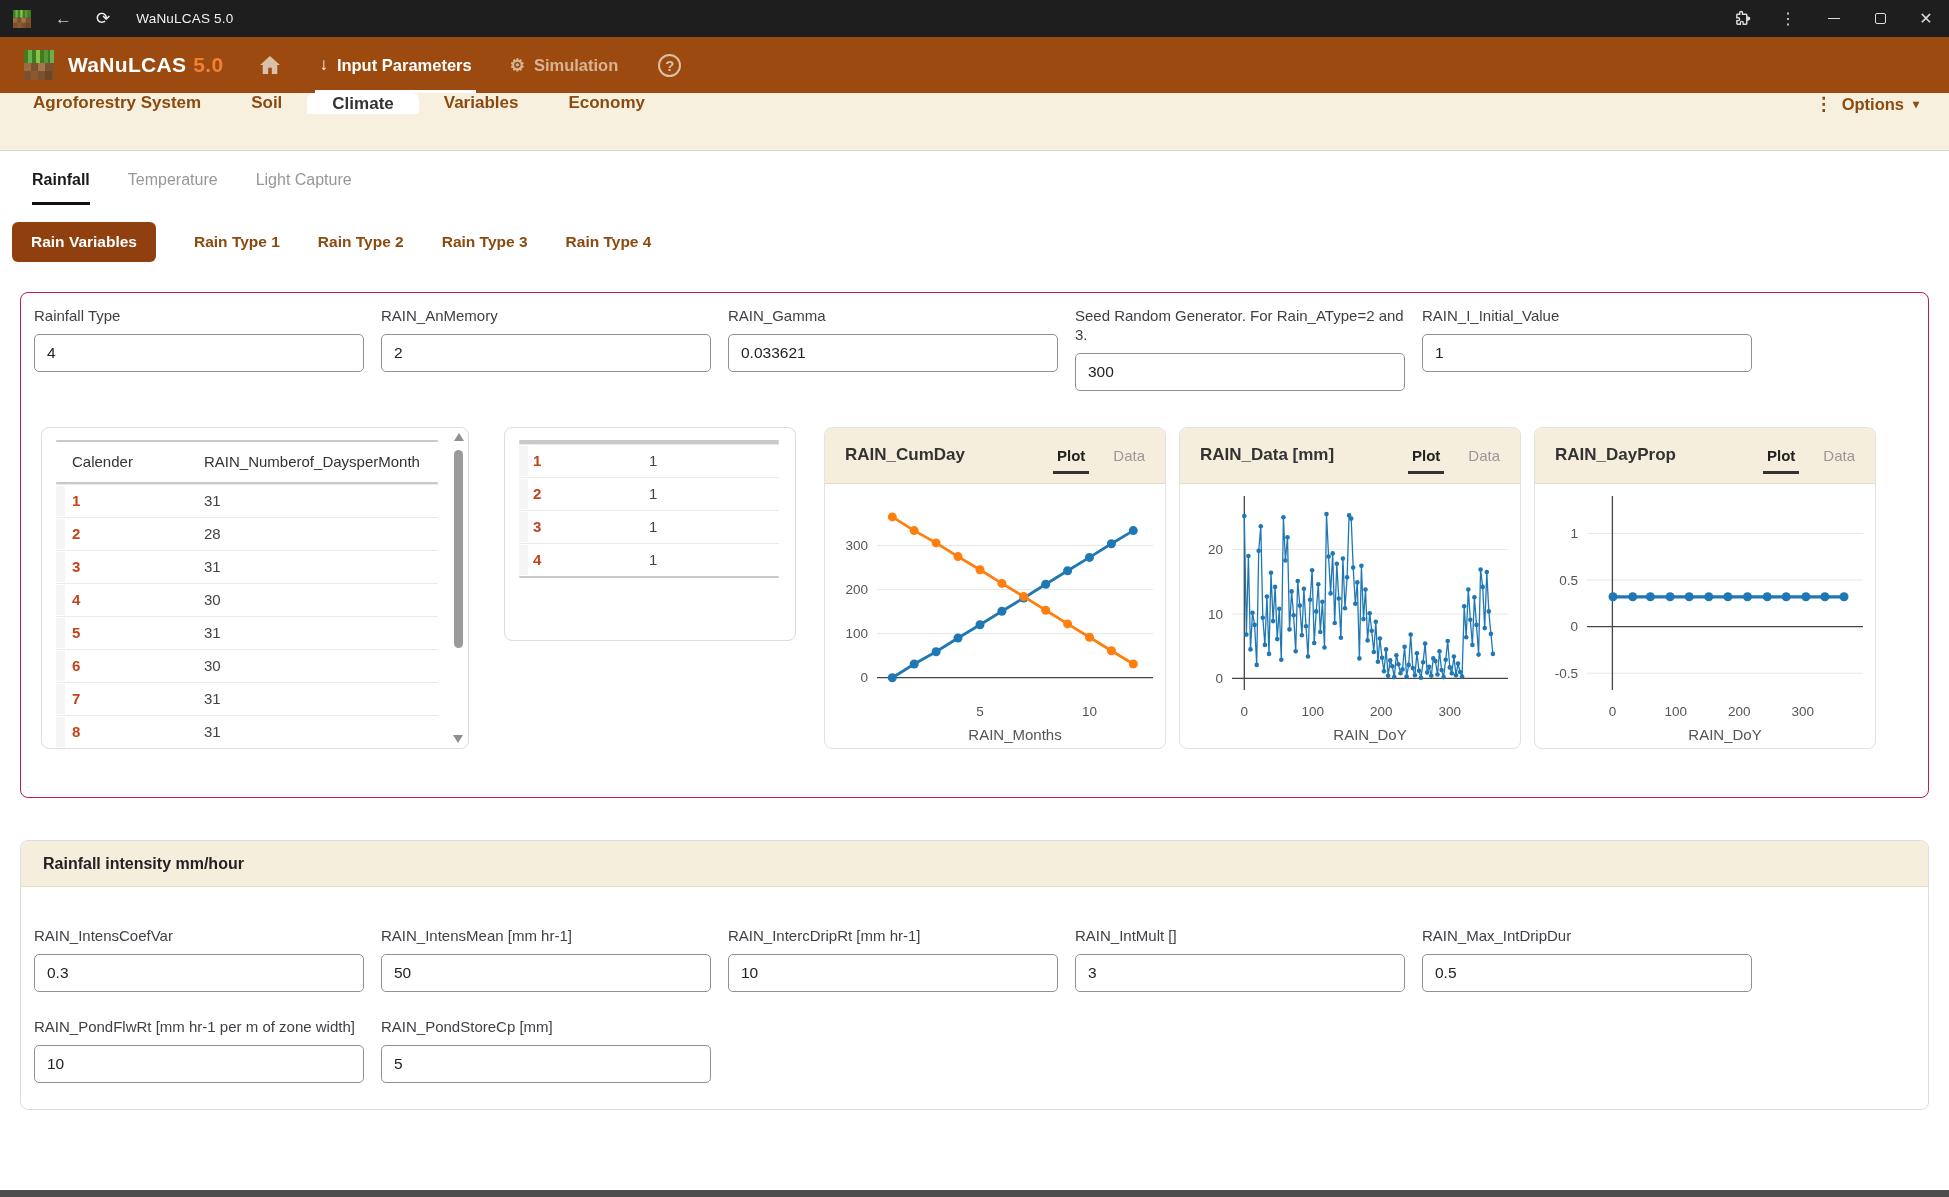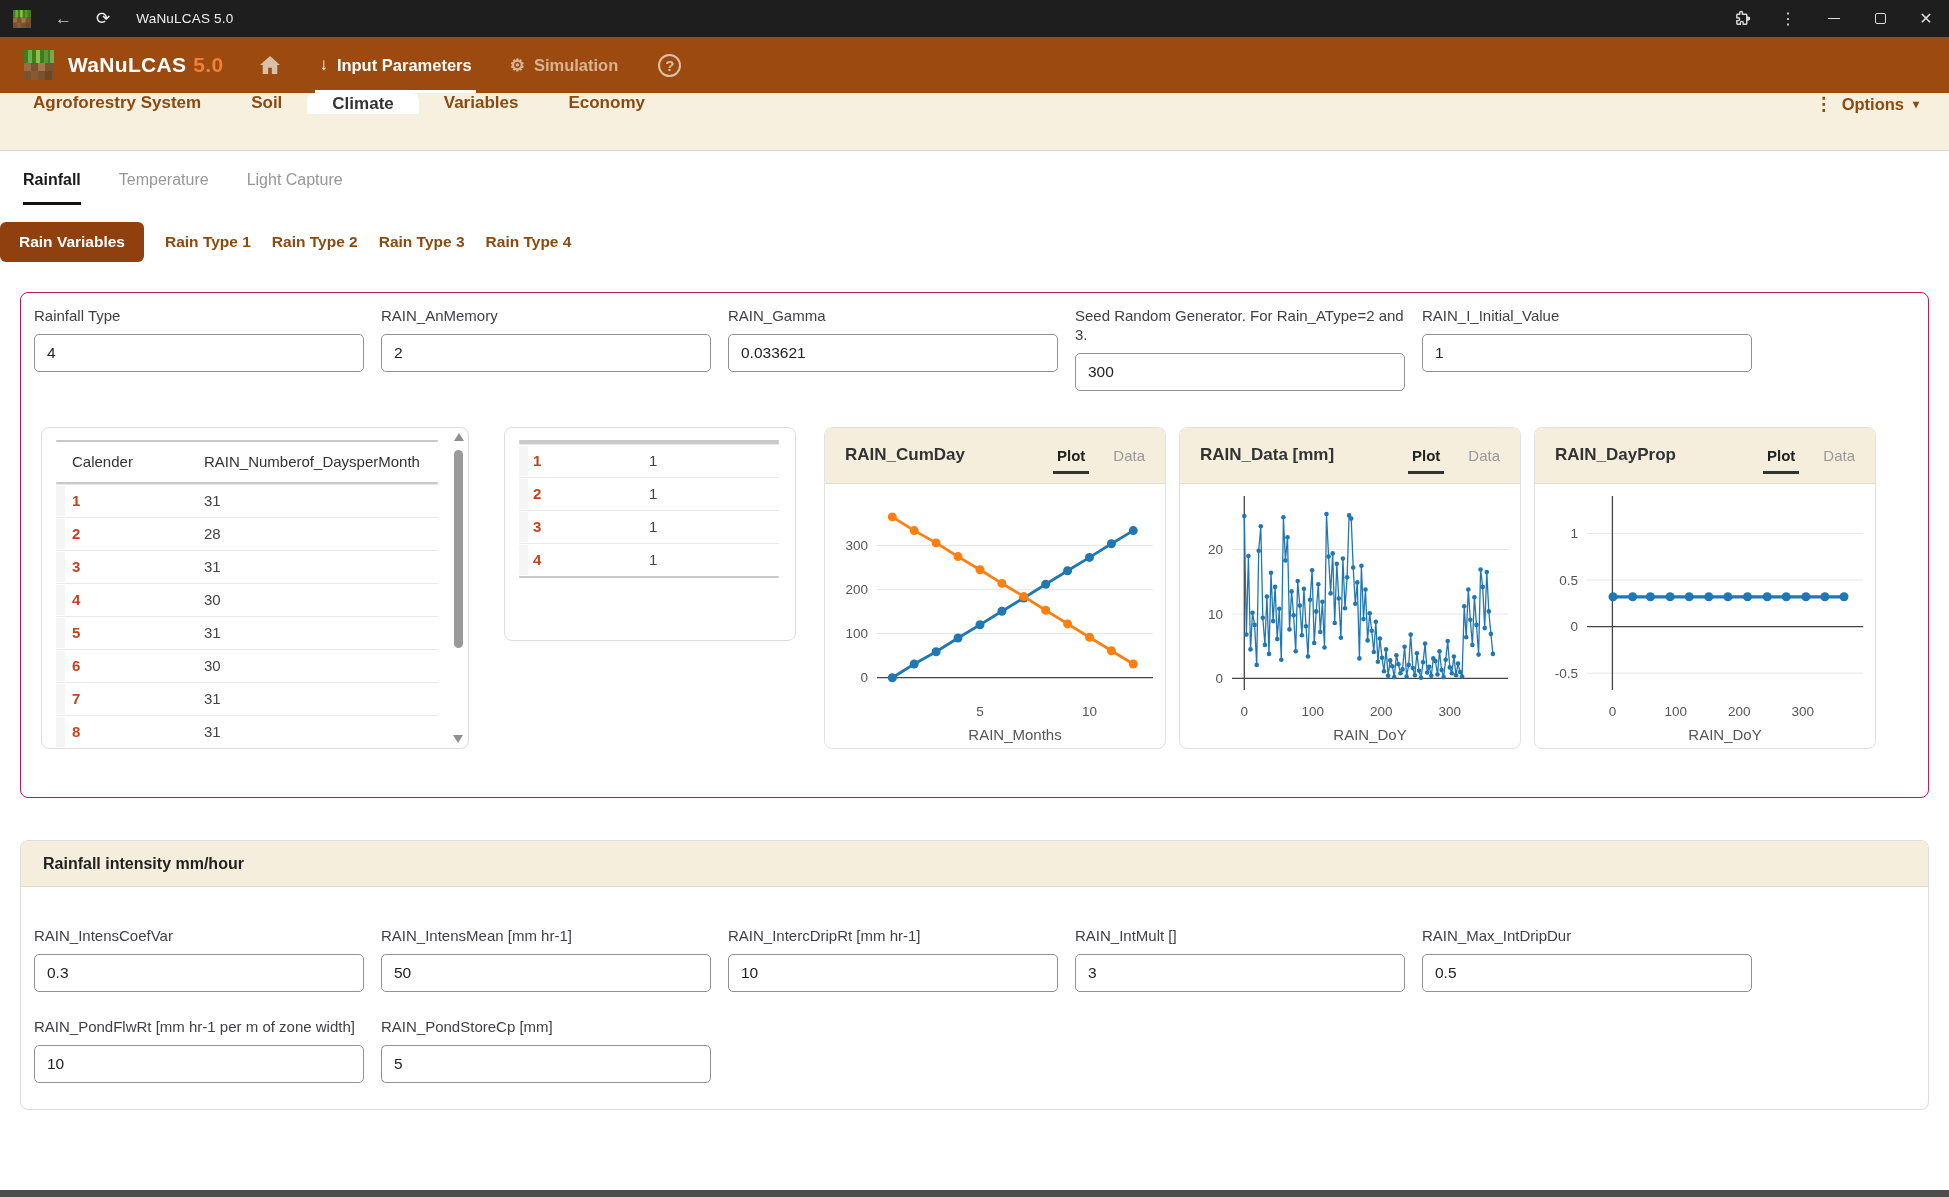--- a/index.html
+++ b/index.html
@@ -33,26 +33,26 @@
   
   .tabbar { height:58px; background:#f8f0de; border-bottom:1px solid #d9d9d9; display:flex; align-items:flex-start; padding-left:8px; }
   .tab { display:flex; align-items:center; padding:0 25px; font-size:17px; font-weight:bold; color:#8a4a10; cursor:default; }
   .tab.active { background:#fff; color:#333; border-radius:7px 7px 0 0; margin-bottom:-1px; }
   .options-btn { margin-left:auto; margin-right:30px; display:flex; align-items:center; gap:9px;
     color:#8a4a10; font-size:16.5px; font-weight:bold; }
   .options-btn .kebab { font-size:18px; }
   .options-btn .caret { font-size:12px; }
 
   
-  .subtabs { height:54px; display:flex; align-items:flex-end; padding-left:23px; gap:38px; background:#fff; }
+  .subtabs { height:54px; display:flex; align-items:flex-end; padding-left:23px; gap:38px; background:#fff;margin-left:9px; }
   .subtab { font-size:16px; color:#979797; padding-bottom:13px; border-bottom:3px solid transparent; }
   .subtab.active { color:#1a1a1a; font-weight:bold; border-bottom-color:#111; }
 
   
-  .pills { padding:17px 0 30px 0; display:flex; align-items:center; gap:21px; }
+  .pills { padding:17px 0 30px 12px; display:flex; align-items:center; gap:38px; }
   .pill { background:#903f0e; color:#fff; font-size:15.5px; font-weight:bold; padding:11px 19px; border:none; border-radius:6px; }
   .pill-link { color:#8a4a10; font-size:15.5px; font-weight:bold; background:none; border:none; }
 
   
   .main-card { margin:0 20px; border:1px solid #be185d; border-radius:8px; background:#fff; padding:14px 13px 20px; height:506px; }
   .fields-row { display:flex; gap:17px; align-items:flex-start; }
   .field { width:330px; }
   .field label { display:block; font-size:15px; color:#3f3f46; margin-bottom:8px; line-height:1.25; }
   .field input { width:100%; height:38px; border:1px solid #919191; border-radius:5px; padding:0 12px;
     font-size:15.5px; color:#222; font-family:"Liberation Sans",sans-serif; background:#fff; }

